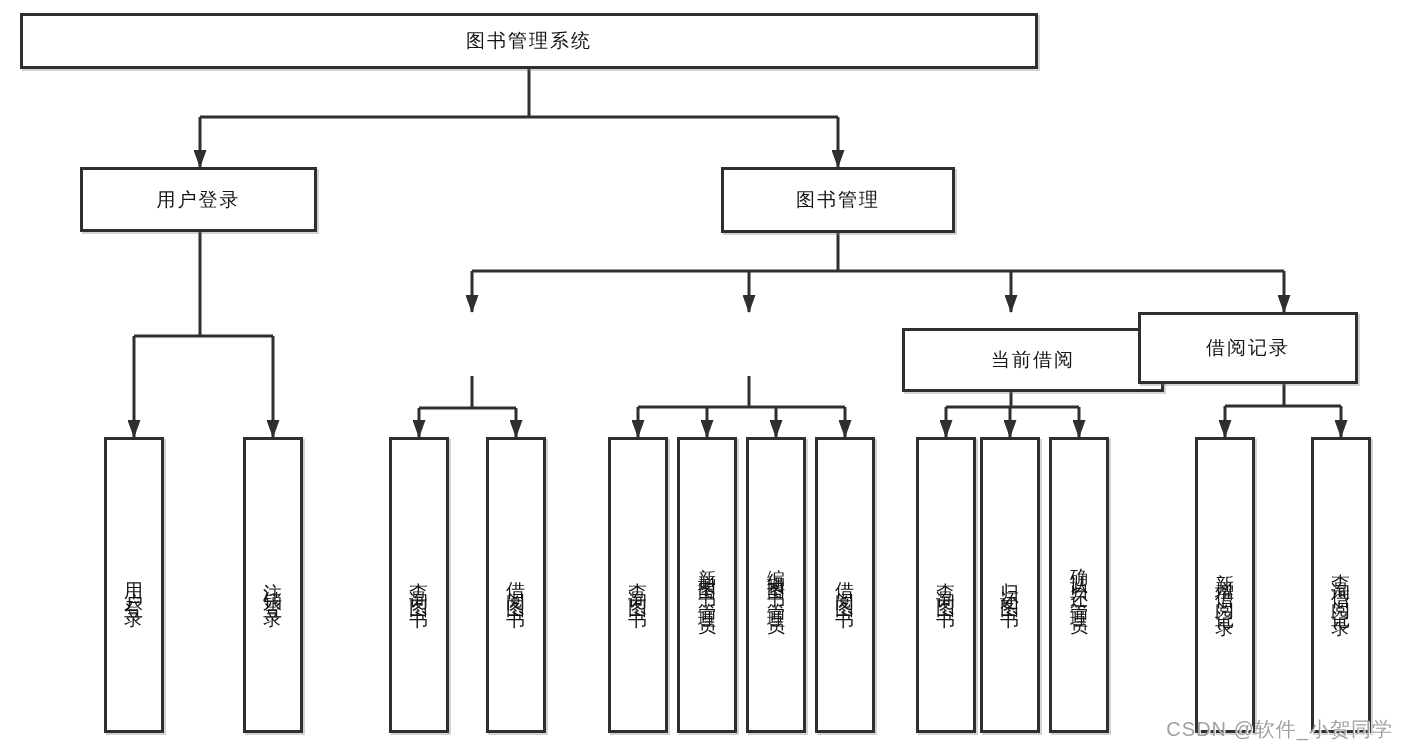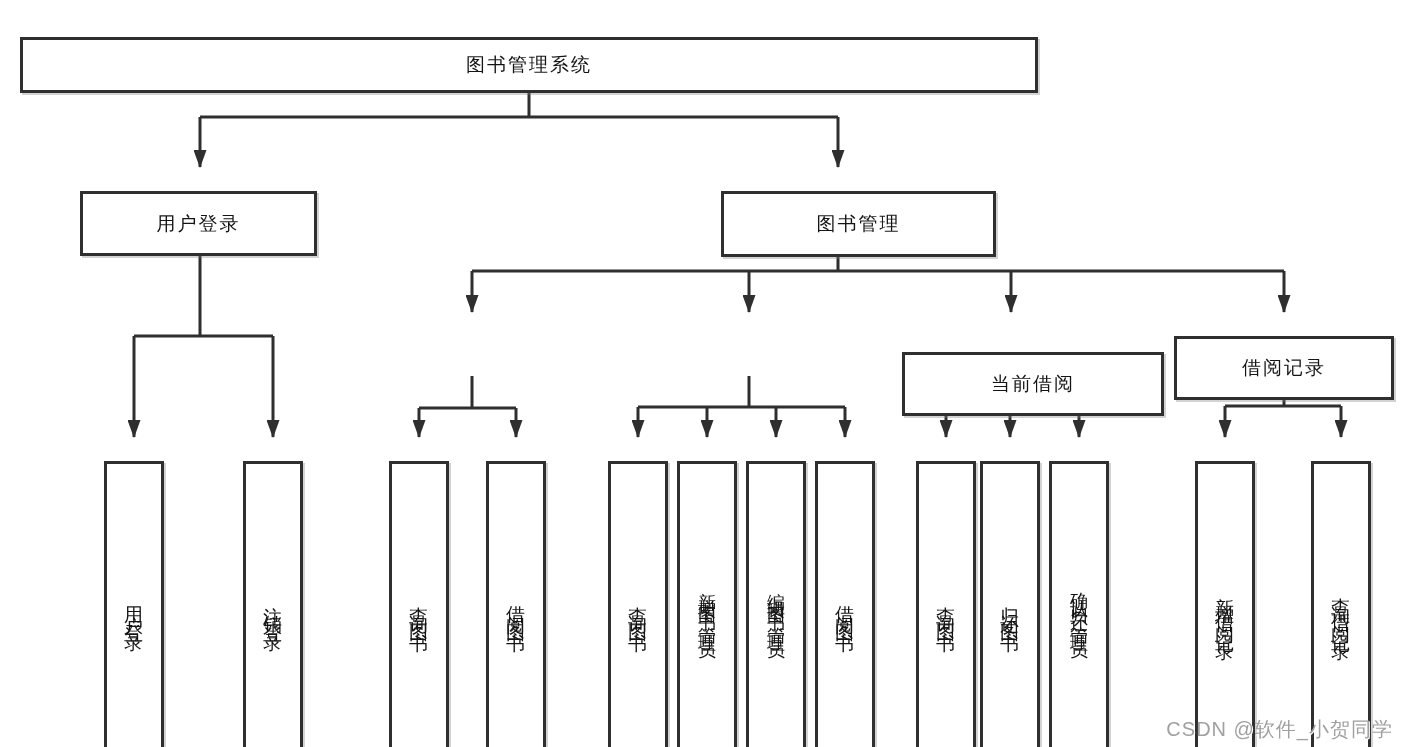--- a/index.html
+++ b/index.html
@@ -19,21 +19,20 @@
   .wires{position:absolute;left:0;top:0;}
   .wire{stroke:var(--line);stroke-width:3;fill:none;}
   .node{
     position:absolute;
     box-sizing:border-box;
     border:3px solid var(--line);
     background:var(--box-bg);
     display:flex;align-items:center;justify-content:center;
     color:var(--text);
     box-shadow:2px 2px 0 rgba(130,130,130,0.35);
-    margin-top:24px;
   }
   .hbox{font-size:19px;letter-spacing:2px;text-align:center;}
   .vbox span{
     writing-mode:vertical-rl;
     text-orientation:mixed;
     font-size:19px;
     letter-spacing:9px;
     line-height:1;
     color:var(--text);
     white-space:nowrap;
@@ -94,24 +93,24 @@
     <path class="wire" marker-end="url(#arrow)" d="M1010 407 V437"></path>
     <path class="wire" marker-end="url(#arrow)" d="M1079 407 V437"></path>
 
     <path class="wire" marker-end="url(#arrow)" d="M1225 406 V437"></path>
     <path class="wire" marker-end="url(#arrow)" d="M1341 406 V437"></path>
   </svg>
 
   <div class="node hbox" style="left:20px;top:13px;width:1018px;height:56px">图书管理系统</div>
 
   <div class="node hbox" style="left:80px;top:167px;width:237px;height:65px">用户登录</div>
-  <div class="node hbox" style="left:721px;top:167px;width:275px;height:66px">图书管理</div>
+  <div class="node hbox" style="left:721px;top:167px;width:234px;height:66px">图书管理</div>
 
   <div class="node hbox" style="left:902px;top:328px;width:262px;height:64px">当前借阅</div>
-  <div class="node hbox" style="left:1174px;top:312px;width:220px;height:64px">借阅记录</div>
+  <div class="node hbox" style="left:1138px;top:312px;width:220px;height:72px">借阅记录</div>
 
   <div class="node vbox" style="left:104px;top:437px;width:60px;height:296px">
     <span>用户登录</span>
   </div>
   <div class="node vbox" style="left:243px;top:437px;width:60px;height:296px">
     <span>注销登录</span>
   </div>
 
   <div class="node vbox" style="left:389px;top:437px;width:60px;height:296px">
     <span>查询图书</span>

